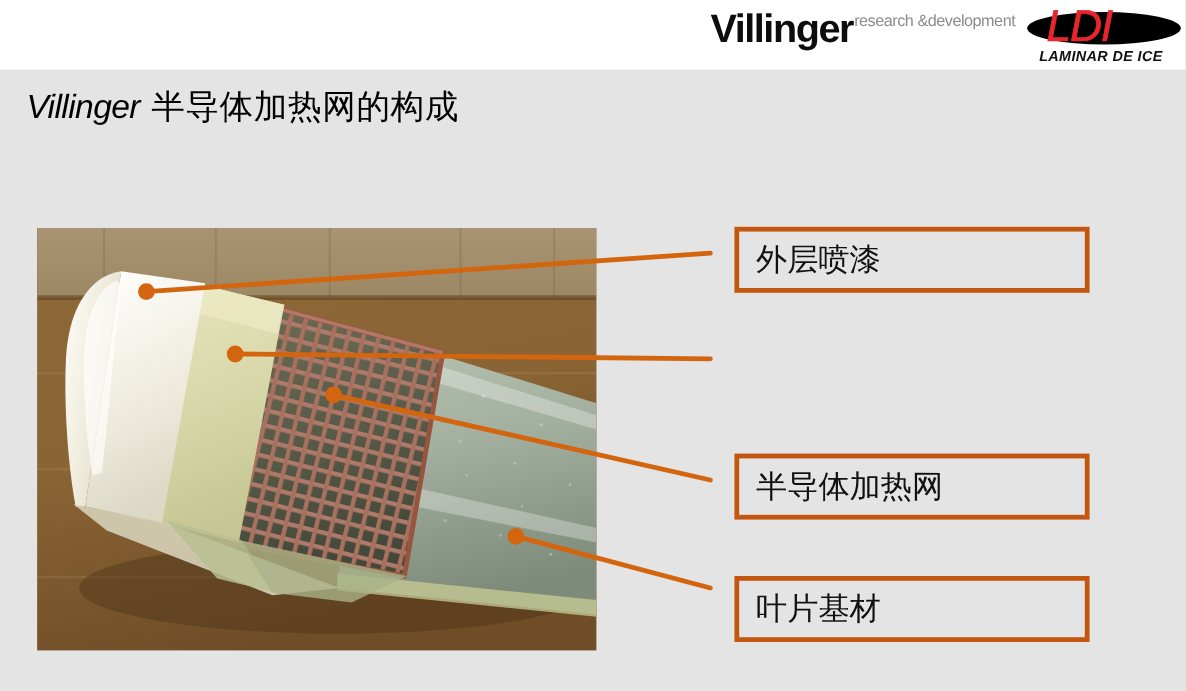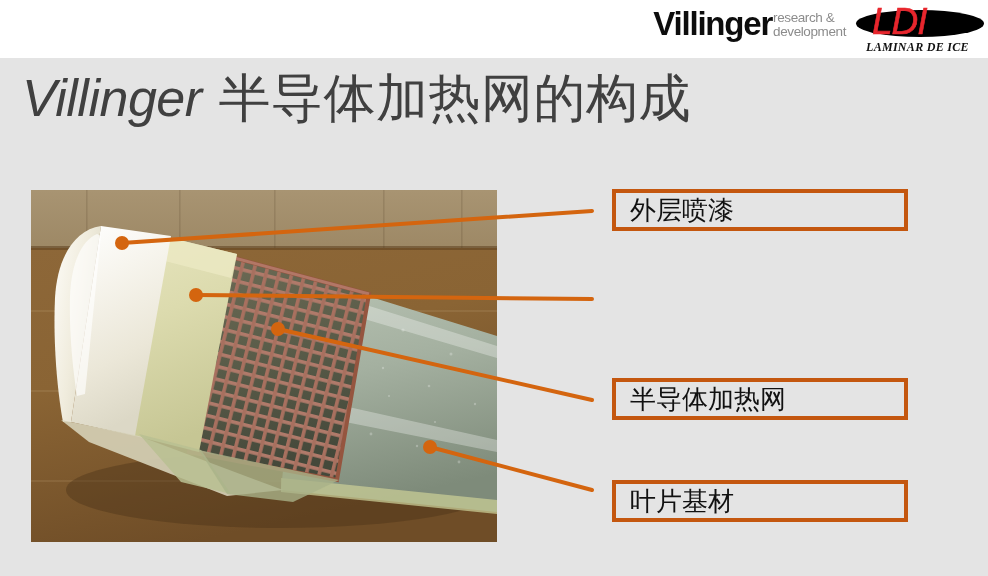--- a/index.html
+++ b/index.html
@@ -51,21 +51,21 @@
   .villinger-word {
     font-family: "Liberation Sans", "DejaVu Sans", sans-serif;
     font-weight: bold;
     font-size: 33px;
     line-height: 36px;
     color: #0d0d0d;
     letter-spacing: -1.2px;
   }
   .villinger-sub {
     display: flex;
-    flex-direction: column;
+    flex-direction: row;
     justify-content: flex-start;
     margin-left: 1px;
     margin-top: 5px;
   }
   .villinger-sub span {
     font-family: "Liberation Sans", "DejaVu Sans", sans-serif;
     font-size: 13.5px;
     line-height: 14px;
     color: #8c8c8c;
     letter-spacing: -0.4px;
@@ -97,38 +97,38 @@
     font-size: 37px;
     line-height: 38px;
     color: #e8262d;
     letter-spacing: -1px;
     -webkit-text-stroke: 0.6px #e8262d;
   }
   .ldi-tag {
     position: absolute;
     left: 10px;
     top: 38px;
-    font-family: Liberation Serif, serif;
+    font-family: Liberation Sans, sans-serif;
     font-style: italic;
     font-weight: bold;
     font-size: 12px;
     line-height: 14px;
     color: #111111;
     letter-spacing: 0.3px;
     white-space: nowrap;
   }
 
   
   .slide-title {
     position: absolute;
     left: 22px;
     top: 62px;
-    font-size: 52px;
-    line-height: 72px;
-    color: #404040;
+    font-size: 28px;
+    line-height: 54px;
+    color: #000000;
     white-space: nowrap;
     font-weight: normal;
   }
   .slide-title .latin {
     font-style: italic;
     font-family: "Liberation Sans", "DejaVu Sans", sans-serif;
     letter-spacing: -0.5px;
   }
   .slide-title .cjk {
     font-family: "DejaVu Sans", "Liberation Sans", sans-serif;
@@ -153,21 +153,21 @@
     left: 0; top: 0;
     width: 988px;
     height: 576px;
     pointer-events: none;
   }
 
   .label-box {
     position: absolute;
     box-sizing: border-box;
     width: 296px;
-    height: 42px;
+    height: 55px;
     border: 4px solid #c4570f;
     background: #e4e4e4;
     display: flex;
     align-items: center;
     padding-left: 14px;
   }
   .label-box span {
     font-family: "DejaVu Sans", "Liberation Sans", sans-serif;
     font-size: 26px;
     line-height: 30px;

